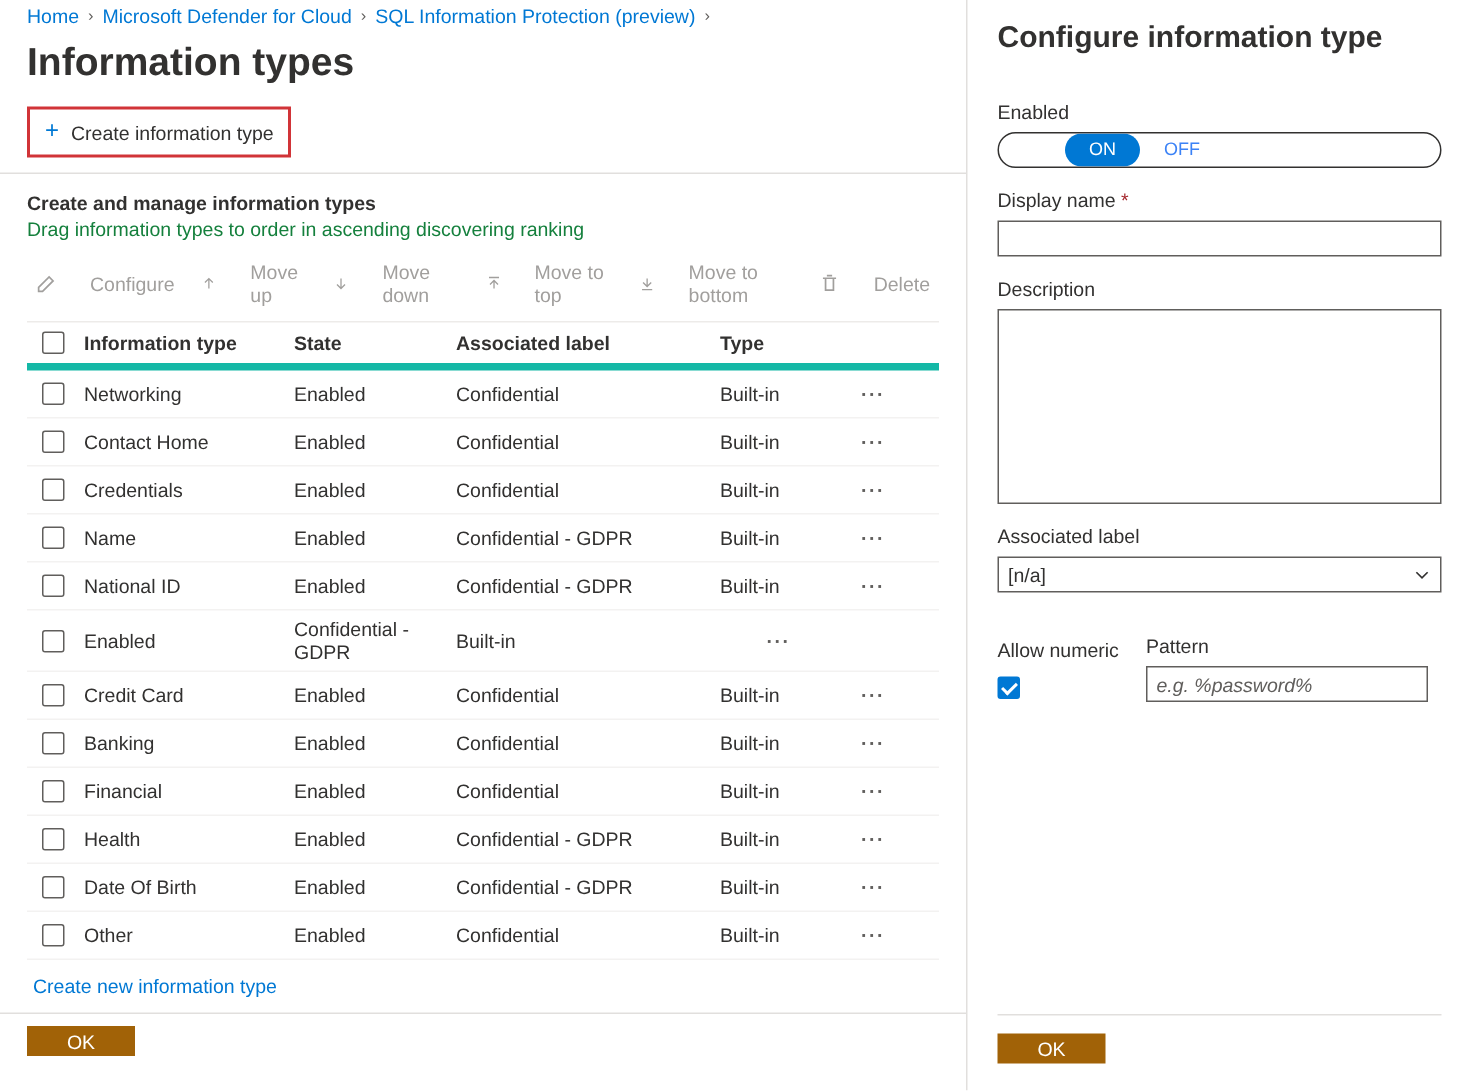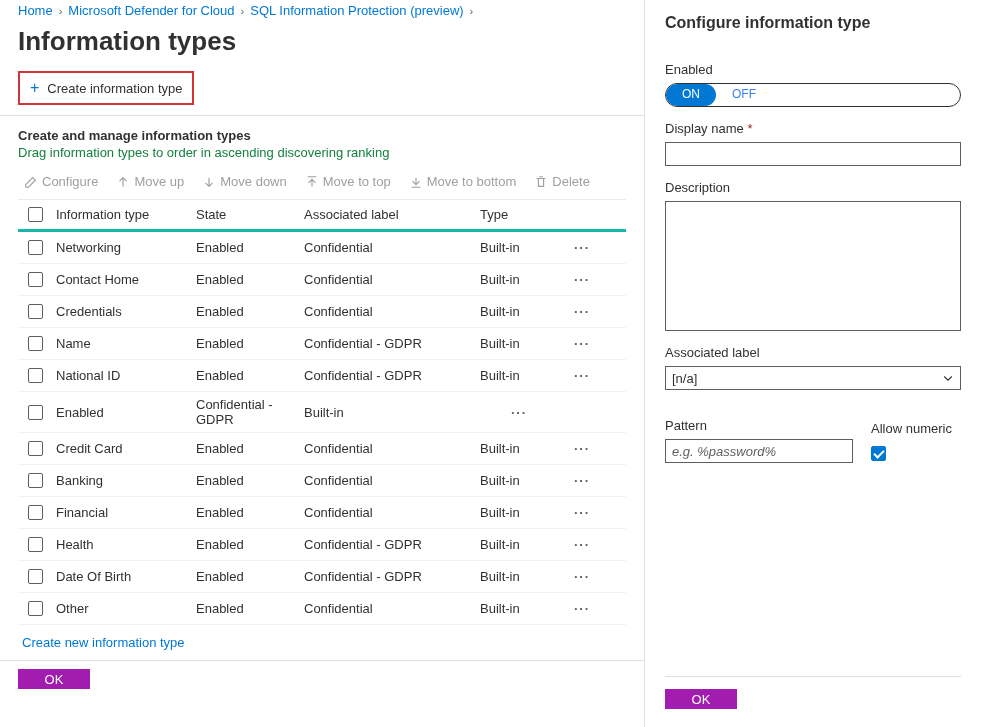--- a/index.html
+++ b/index.html
@@ -16,44 +16,44 @@
 h1.title { font-size: 26px; font-weight: 600; margin-bottom: 14px; }
 
 .cmd-create { display: inline-flex; align-items: center; gap: 8px; border: 2px solid #d13438; padding: 6px 10px; width: fit-content; cursor: pointer; margin-bottom: 10px; }
 .cmd-create .plus { color: #0078d4; font-size: 16px; font-weight: 400; }
 
 .section-sub { margin-top: 6px; }
 .section-sub b { font-weight: 600; }
 .section-sub .desc { color: #15803d; font-size: 13px; margin-top: 2px; }
 
 .toolbar { display: flex; align-items: center; gap: 18px; color: #a19f9d; padding: 14px 6px 10px 6px; font-size: 13px; }
-.tool { display: inline-flex; align-items: center; gap: 4px; cursor: default; }
+.tool { display: inline-flex; align-items: center; gap: 22px; cursor: default; }
 .tool svg { width: 14px; height: 14px; stroke: #a19f9d; fill: none; }
 
 .grid { border-top: 1px solid #edebe9; }
 .hdr, .row { display: grid; grid-template-columns: 34px 140px 108px 176px 86px 40px; align-items: center; min-height: 32px; border-bottom: 1px solid #f3f2f1; }
-.hdr { font-weight: 400; border-bottom: 3px solid #14b8a6; }
+.hdr { font-weight: 700; border-bottom: 5px solid #14b8a6; }
 .hdr > div, .row > div { padding: 5px 4px; }
 .chk { display: flex; align-items: center; justify-content: center; }
 .chk-box { width: 15px; height: 15px; border: 1px solid #605e5c; border-radius: 2px; background: #fff; cursor: pointer; }
 .chk-box.checked { background: #0078d4; border-color: #0078d4; position: relative; }
 .chk-box.checked::after { content: ""; position: absolute; left: 4px; top: 1px; width: 4px; height: 8px; border: solid #fff; border-width: 0 2px 2px 0; transform: rotate(45deg); }
 .more { color: #605e5c; font-weight: 700; letter-spacing: 1px; cursor: pointer; text-align: center; }
 
 .linkish { color: #0078d4; cursor: pointer; padding: 10px 4px; }
 
-.ok-btn { background: #a21caf; color: #fff; border: none; width: 72px; height: 20px; font-size: 13px; cursor: pointer; margin-top: 10px; }
+.ok-btn { background: #a16207; color: #fff; border: none; width: 72px; height: 20px; font-size: 13px; cursor: pointer; margin-top: 10px; }
 .main .ok-btn { margin-top: 8px; }
 
 
-.panel h2 { font-size: 16px; font-weight: 600; margin-bottom: 30px; }
+.panel h2 { font-size: 20px; font-weight: 600; margin-bottom: 30px; }
 .fld-label { font-size: 13px; margin-bottom: 6px; margin-top: 14px; }
 .req { color: #a4262c; }
 
-.toggle { display: inline-flex; border: 1px solid #323130; border-radius: 14px; overflow: hidden; height: 24px; cursor: pointer; }
+.toggle { display: inline-flex; border: 1px solid #323130; border-radius: 14px; overflow: hidden; height: 24px; cursor: pointer; padding-left: 44px; }
 .toggle span { padding: 3px 16px; font-size: 12px; }
 .toggle .on { background: #0078d4; color: #fff; border-radius: 12px; }
 .toggle .off { color: #3b82f6; }
 
 .txt, .ta, .sel { width: 296px; border: 1px solid #605e5c; font-family: inherit; font-size: 13px; background: #fff; }
 .txt { height: 24px; padding: 2px 6px; }
 .ta { height: 130px; padding: 4px 6px; resize: none; }
 .sel { height: 24px; padding: 2px 6px; display: flex; align-items: center; justify-content: space-between; cursor: pointer; }
 .sel svg { width: 12px; height: 12px; }
 
@@ -291,26 +291,26 @@
     <div class="fld-label">Associated label</div>
     <div class="sel">
       <span>[n/a]</span>
       <svg viewBox="0 0 16 16">
           <path d="M3 6 L8 11 L13 6" stroke="#323130" fill="none" stroke-width="1.5"></path>
         </svg>
     </div>
 
     <div class="pattern-row">
       <div class="pattern-col">
+        <div class="fld-label">Allow numeric</div>
+        <div class="chk-box checked" style="margin-top:4px;"></div>
+      </div>
+      <div class="pattern-col">
         <div class="fld-label">Pattern</div>
         <input class="pattern-input" type="text" placeholder="e.g. %password%" style="">
       </div>
-      <div class="pattern-col">
-        <div class="fld-label">Allow numeric</div>
-        <div class="chk-box checked" style="margin-top:4px;"></div>
-      </div>
     </div>
 
     <div class="panel-ok">
       <button class="ok-btn" style="margin-top:0;">OK</button>
     </div>
   </div>
 </div>
 
 </body></html>

